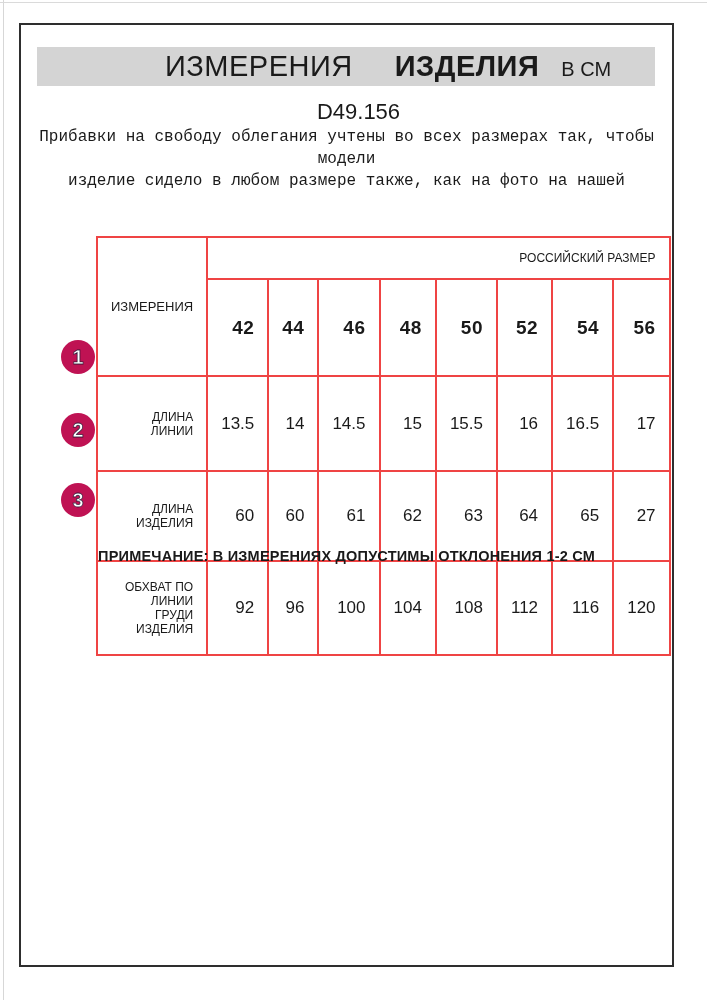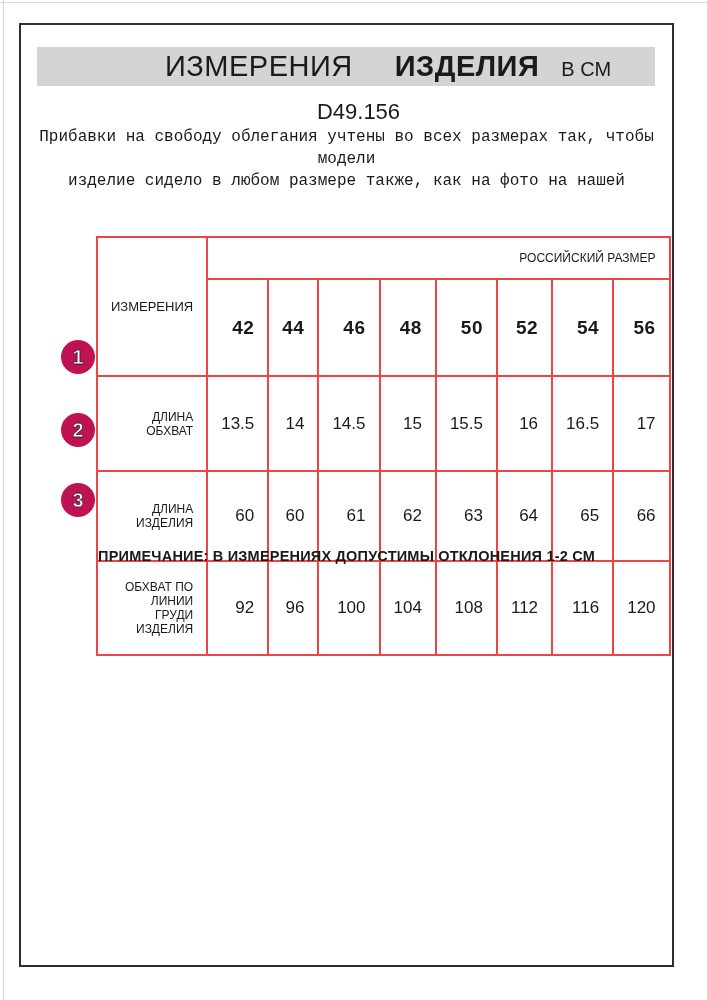--- a/index.html
+++ b/index.html
@@ -139,21 +139,21 @@
       <td>44</td>
       <td>46</td>
       <td>48</td>
       <td>50</td>
       <td>52</td>
       <td>54</td>
       <td>56</td>
     </tr>
     <tr class="r-data r-data-1">
       <td class="row-label">
-        <div>ДЛИНА ОБХВАТ</div>
+        <div>ДЛИНА ЛИНИИ</div>
       </td>
       <td class="cell-val">13.5</td>
       <td class="cell-val">14</td>
       <td class="cell-val">14.5</td>
       <td class="cell-val">15</td>
       <td class="cell-val">15.5</td>
       <td class="cell-val">16</td>
       <td class="cell-val">16.5</td>
       <td class="cell-val">17</td>
     </tr>
@@ -162,21 +162,21 @@
         <div>ДЛИНА</div>
         <div>ИЗДЕЛИЯ</div>
       </td>
       <td class="cell-val">60</td>
       <td class="cell-val">60</td>
       <td class="cell-val">61</td>
       <td class="cell-val">62</td>
       <td class="cell-val">63</td>
       <td class="cell-val">64</td>
       <td class="cell-val">65</td>
-      <td class="cell-val">66</td>
+      <td class="cell-val">27</td>
     </tr>
     <tr class="r-data r-data-3">
       <td class="row-label">
         <div>ОБХВАТ ПО</div>
         <div>ЛИНИИ ГРУДИ</div>
         <div>ИЗДЕЛИЯ</div>
       </td>
       <td class="cell-val">92</td>
       <td class="cell-val">96</td>
       <td class="cell-val">100</td>

